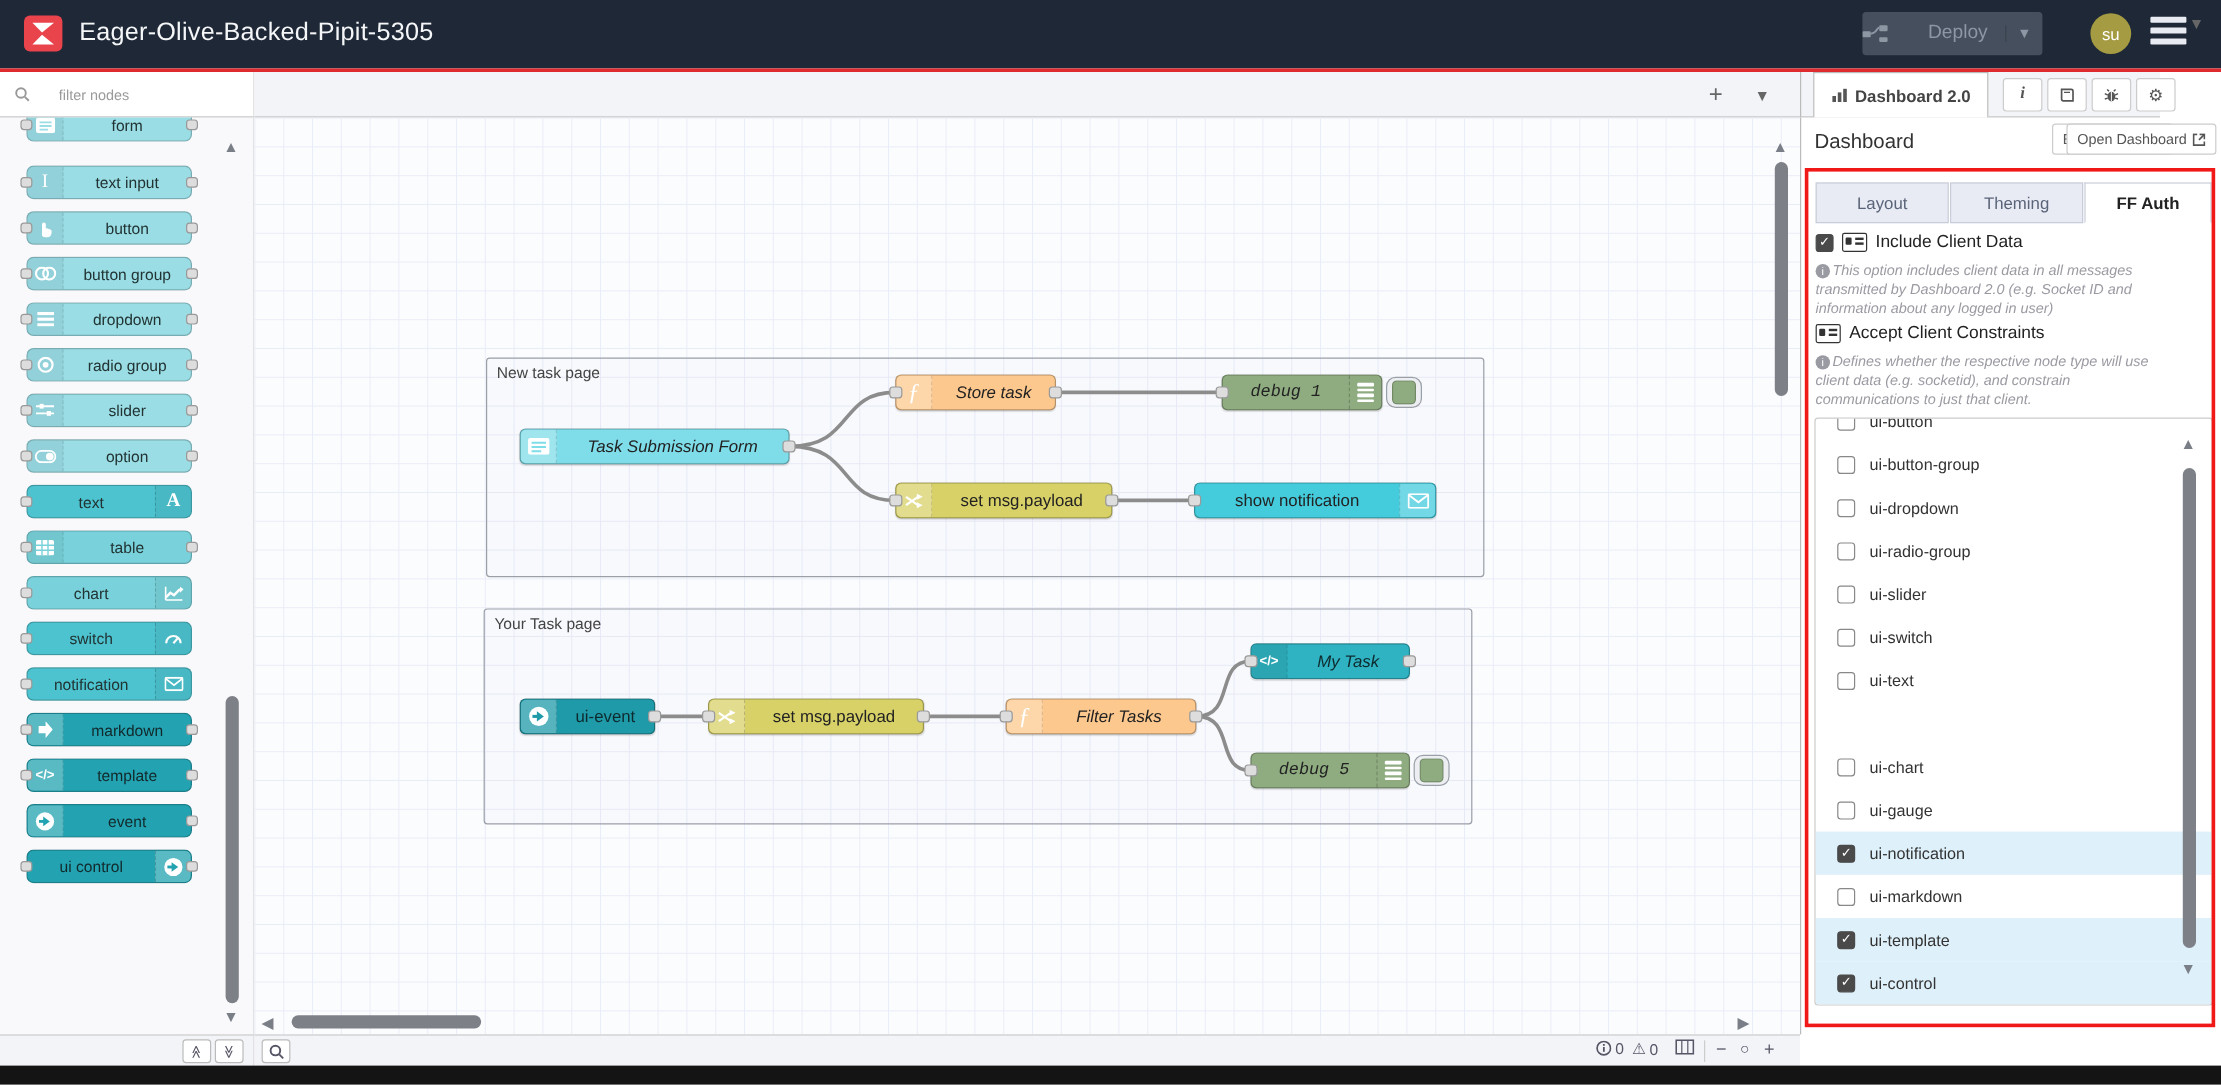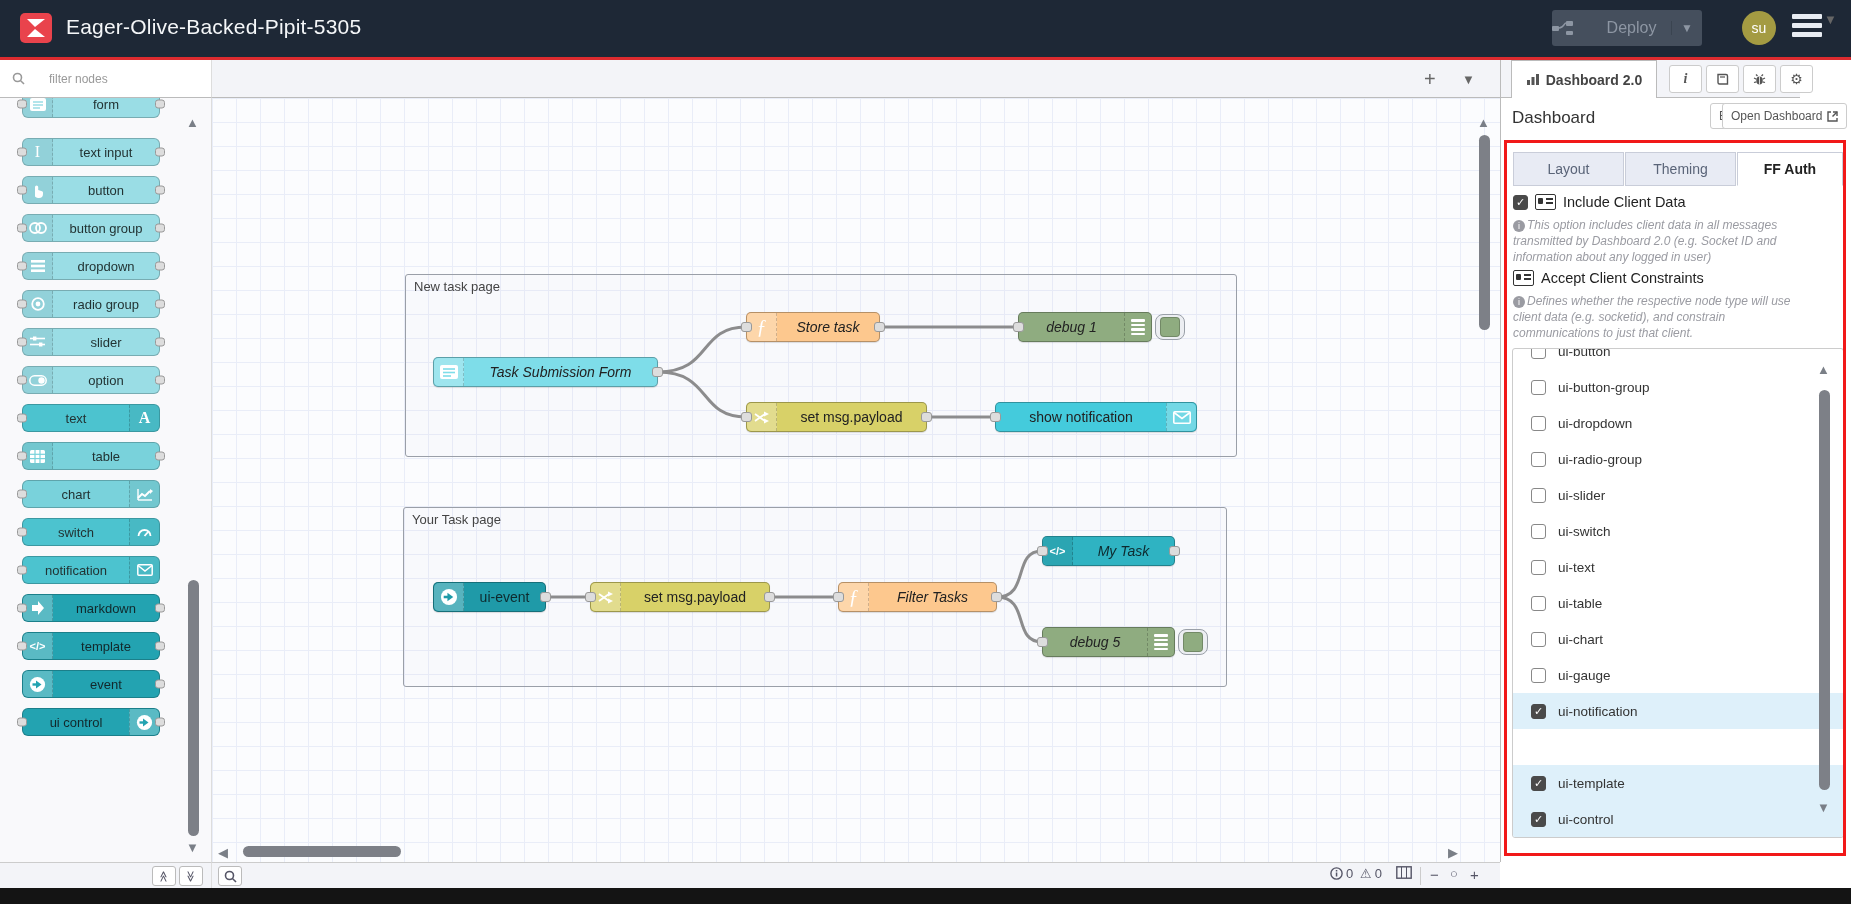--- a/index.html
+++ b/index.html
@@ -63,21 +63,21 @@
       background-size:24px 24px;}
   .group{position:absolute;border:1px solid #9a9fa8;border-radius:3px;background:rgba(190,198,218,.05);box-sizing:border-box;}
   .group .glabel{position:absolute;top:4px;left:8px;font-size:13px;color:#444;}
   .node{position:absolute;height:30px;border:1px solid rgba(0,0,0,.28);border-radius:5px;display:flex;
         align-items:center;font-size:14px;color:#222;box-sizing:border-box;box-shadow:0 1px 1px rgba(0,0,0,.12);}
   .node .lbl{flex:1;text-align:center;padding:0 4px;white-space:nowrap;}
   .node .lbl.it{font-style:italic;}
   .n-tsf{background:#7edde9;}
   .n-func{background:#fdc88e;}
   .n-change{background:#d8d168;}
-  .n-debug{background:#8fac80;}
+  .n-debug{background:#8fac80;font-family:Liberation Mono, monospace;}
   .n-notif{background:#44cbdc;}
   .n-mytask{background:#2fb3c2;}
   .n-uievent{background:#1f9aa8;}
   .isec.lite{background:rgba(255,255,255,.25);}
   .dbg-isec{width:26px;height:100%;border-left:1px dashed rgba(0,0,0,.2);display:flex;flex-direction:column;
             align-items:center;justify-content:center;gap:2px;}
   .dbg-isec i{display:block;width:14px;height:2.5px;background:#fff;border-radius:1px;}
   .dbg-toggle{position:absolute;right:-34px;top:1px;width:30px;height:26px;background:#eceef2;border:1px solid #9aa0a8;
               border-radius:8px;display:flex;align-items:center;justify-content:center;box-sizing:border-box;}
   .dbg-toggle i{display:block;width:18px;height:18px;border-radius:4px;background:#8fac80;border:1px solid rgba(0,0,0,.2);}
@@ -399,21 +399,21 @@
     <path d="M446,274 C500,274 486,229 534,229" stroke="#8a8a8a" stroke-width="3" fill="none" stroke-linecap="round"></path>
     <path d="M446,274 C500,274 486,319 534,319" stroke="#8a8a8a" stroke-width="3" fill="none" stroke-linecap="round"></path>
     <path d="M668,229 L806,229" stroke="#8a8a8a" stroke-width="3" fill="none" stroke-linecap="round"></path>
     <path d="M715,319 L783,319" stroke="#8a8a8a" stroke-width="3" fill="none" stroke-linecap="round"></path>
     <path d="M334,499 L378,499" stroke="#8a8a8a" stroke-width="3" fill="none" stroke-linecap="round"></path>
     <path d="M558,499 L626,499" stroke="#8a8a8a" stroke-width="3" fill="none" stroke-linecap="round"></path>
     <path d="M785,499 C818,499 800,453 830,453" stroke="#8a8a8a" stroke-width="3" fill="none" stroke-linecap="round"></path>
     <path d="M785,499 C818,499 800,544 830,544" stroke="#8a8a8a" stroke-width="3" fill="none" stroke-linecap="round"></path>
   </svg>
 
-  <div class="group" style="left:193px;top:176px;width:832px;height:183px">
+  <div class="group" style="left:193px;top:200px;width:832px;height:183px">
     <span class="glabel">New task page</span>
   </div>
 
   <div class="group" style="left:191px;top:409px;width:824px;height:180px">
     <span class="glabel">Your Task page</span>
   </div>
 
   <div class="node n-tsf" style="left:221px;top:259px;width:225px">
     <span class="isec l lite">
         <svg width="18" height="14" viewBox="0 0 18 14">
@@ -631,36 +631,36 @@
       <span>ui-slider</span>
   </div>
   <div class="clitem" style="top:164px">
     <span class="checkbox"></span>
       <span>ui-switch</span>
   </div>
   <div class="clitem" style="top:200px">
     <span class="checkbox"></span>
       <span>ui-text</span>
   </div>
-  <div class="clitem" style="top:236px">
-    <span class="checkbox"></span>
-      <span>ui-table</span>
-  </div>
   <div class="clitem" style="top:272px">
     <span class="checkbox"></span>
       <span>ui-chart</span>
   </div>
   <div class="clitem" style="top:308px">
     <span class="checkbox"></span>
       <span>ui-gauge</span>
   </div>
   <div class="clitem hl" style="top:344px">
     <span class="checkbox on">✓</span>
       <span>ui-notification</span>
   </div>
+  <div class="clitem" style="top:380px">
+    <span class="checkbox"></span>
+      <span>ui-markdown</span>
+  </div>
   <div class="clitem hl" style="top:416px">
     <span class="checkbox on">✓</span>
       <span>ui-template</span>
   </div>
   <div class="clitem hl" style="top:452px">
     <span class="checkbox on">✓</span>
       <span>ui-control</span>
   </div>
 </div>
 <div class="tri-btn" id="list-sb-up">▲</div>

